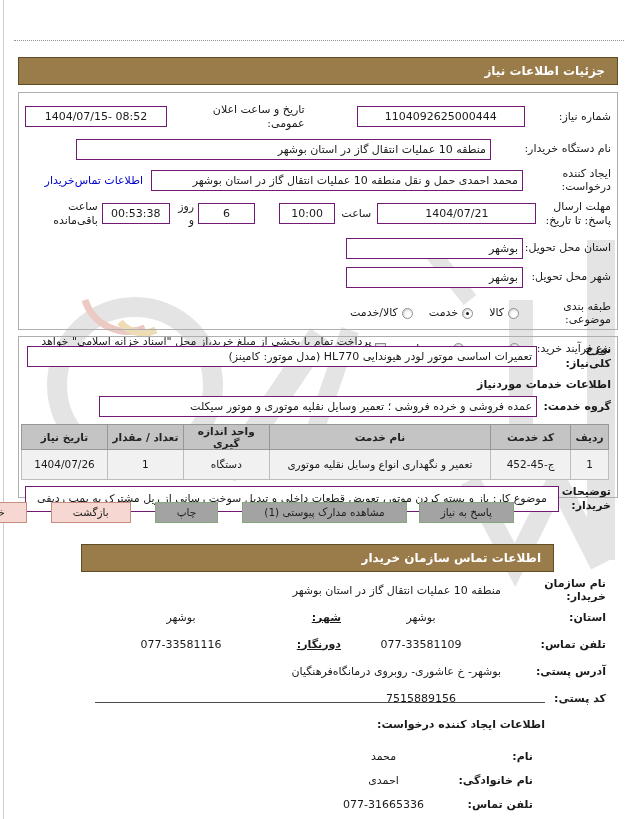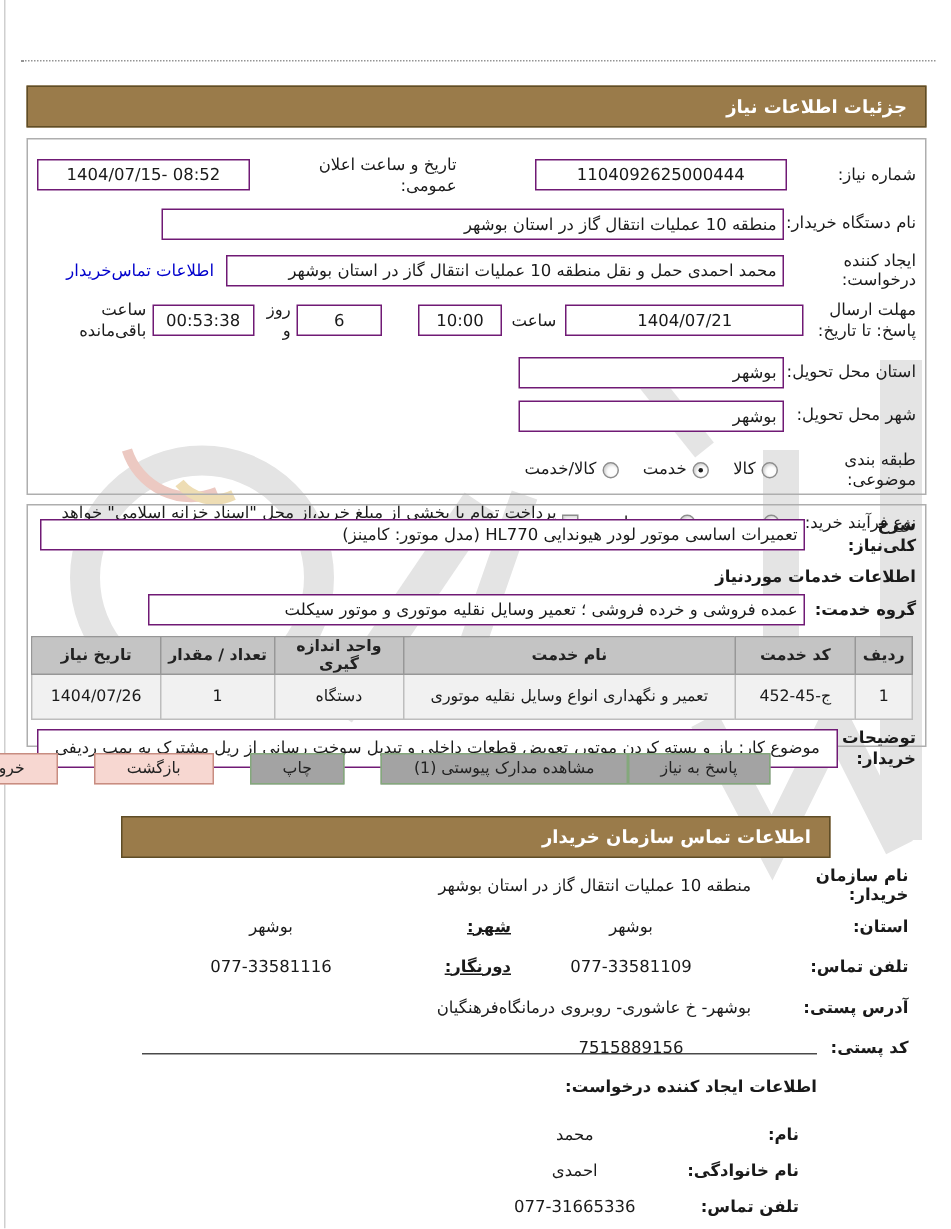--- a/index.html
+++ b/index.html
@@ -92,21 +92,21 @@
   .cg-v2 { width:150px; text-align:center; }
 
   #divider { position:absolute; top:702px; left:95px; width:450px; border-top:1px solid #4a4a4a; }
   #creator-title { position:absolute; top:718px; right:89px; font-weight:bold; }
   #creator-grid { position:absolute; top:744px; right:101px; width:250px; }
   .cr-row { display:flex; align-items:center; height:24px; }
   .cr-label { width:82px; font-weight:bold; }
   .cr-val { width:135px; text-align:center; }
 
   .mr4{margin-right:4px} .mr6{margin-right:6px} .mr8{margin-right:8px}
-  .mr12{margin-right:0} .mr24{margin-right:24px} .mr16{margin-right:16px}
+  .mr12{margin-right:12px} .mr24{margin-right:24px} .mr16{margin-right:16px}
 </style>
 </head>
 <body>
 
 <div id="page">
   <div class="left-edge"></div>
   <div class="dotted-sep"></div>
 
   <svg class="watermark" width="634" height="819" viewBox="0 0 634 819" xmlns="http://www.w3.org/2000/svg">
     <g fill="none" stroke="#e4e4e4">
@@ -129,21 +129,21 @@
     <div class="panel" id="box1">
 
       <div class="row" style="margin-top:4px;">
         <span class="lbl" style="width:88px;">شماره نیاز:</span>
         <span class="field center ltr" style="width:172px;">1104092625000444</span>
         <span class="lbl" style="margin-right:52px;">تاریخ و ساعت اعلان عمومی:</span>
         <span class="field center ltr mr8" style="width:145px;">1404/07/15- 08:52</span>
       </div>
 
       <div class="row" style="margin-top:8px;">
-        <span class="lbl" style="width:88px;">نام دستگاه خریدار:</span>
+        <span class="lbl" style="width:88px;margin-left:32px;">نام دستگاه خریدار:</span>
         <span class="field right" style="width:415px;">منطقه 10 عملیات انتقال گاز در استان بوشهر</span>
       </div>
 
       <div class="row" style="margin-top:7px;">
         <span class="lbl" style="width:88px;">ایجاد کننده درخواست:</span>
         <span class="field right" style="width:372px;">محمد احمدی حمل و نقل منطقه 10 عملیات انتقال گاز در استان بوشهر</span>
         <span class="link mr8">اطلاعات تماس‌خریدار</span>
       </div>
 
       <div class="row" style="margin-top:6px;">

